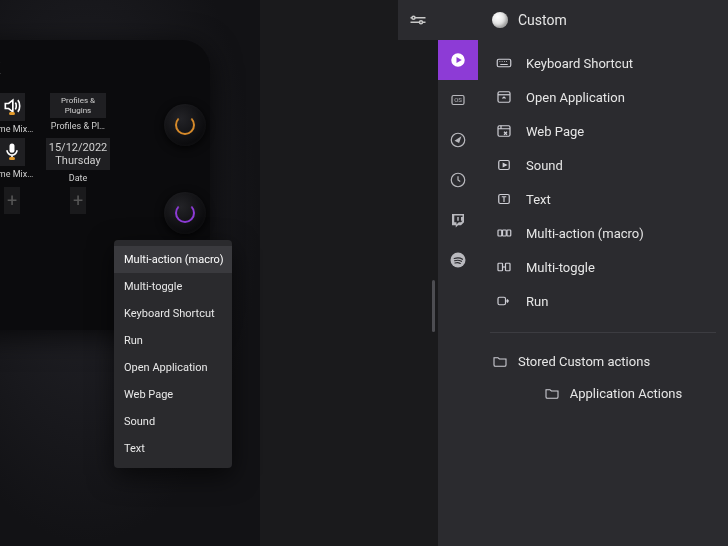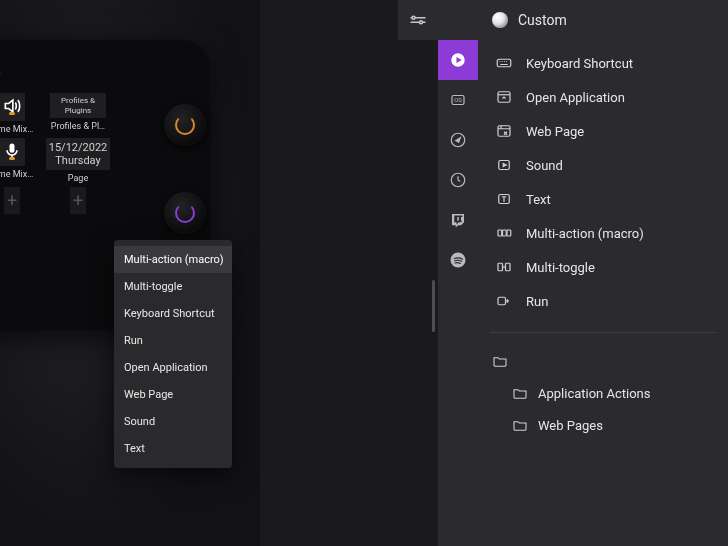--- a/index.html
+++ b/index.html
@@ -206,21 +206,21 @@
   }
   .divider { height: 1px; background: #3c3c41; margin: 8px 12px; }
 
   .stored-section { padding: 4px 0 8px 0; }
   .stored-hdr, .stored-child {
     display:flex; align-items:center; gap:10px;
     font-size: 13px; color:#e6e6e6;
     padding: 8px 14px;
     cursor: pointer;
   }
-  .stored-child { padding-left: 34px; }
+  .stored-child { padding-left: 34px; justify-content: center; }
   .folder-icon svg { width:16px; height:16px; }
   .folder-icon { color:#cfcfd6; display:flex; }
 
 </style>
 </head>
 <body>
 
 <div class="device-area">
   <div class="device">
     <div class="device-title">k</div>
@@ -257,21 +257,21 @@
               </svg>
           </span>
           <div class="accent-bar"></div>
         </div>
         <div class="lbl">lume Mix…</div>
       </div>
       <div class="tile-pair">
         <div class="tile">
           <span style="font-size:11px;line-height:1.2;">15/12/2022 Thursday</span>
         </div>
-        <div class="lbl">Page</div>
+        <div class="lbl">Date</div>
       </div>
 
       <div class="tile-pair">
         <div class="tile empty">+</div>
       </div>
       <div class="tile-pair">
         <div class="tile empty">+</div>
       </div>
     </div>
   </div>
@@ -432,32 +432,25 @@
 
     <div class="divider"></div>
 
     <div class="stored-section">
       <div class="stored-hdr">
         <span class="folder-icon">
             <svg viewBox="0 0 24 24" fill="none" stroke="currentColor" stroke-width="1.6">
               <path d="M3 7h6l2 2h10v9a2 2 0 01-2 2H5a2 2 0 01-2-2V7z"></path>
             </svg>
           </span>
+        <span>Stored Custom actions</span>
       </div>
       <div class="stored-child">
         <span class="folder-icon">
             <svg viewBox="0 0 24 24" fill="none" stroke="currentColor" stroke-width="1.6">
               <path d="M3 7h6l2 2h10v9a2 2 0 01-2 2H5a2 2 0 01-2-2V7z"></path>
             </svg>
           </span>
         <span>Application Actions</span>
       </div>
-      <div class="stored-child">
-        <span class="folder-icon">
-            <svg viewBox="0 0 24 24" fill="none" stroke="currentColor" stroke-width="1.6">
-              <path d="M3 7h6l2 2h10v9a2 2 0 01-2 2H5a2 2 0 01-2-2V7z"></path>
-            </svg>
-          </span>
-        <span>Web Pages</span>
-      </div>
     </div>
   </div>
 </div>
 
 </body></html>

